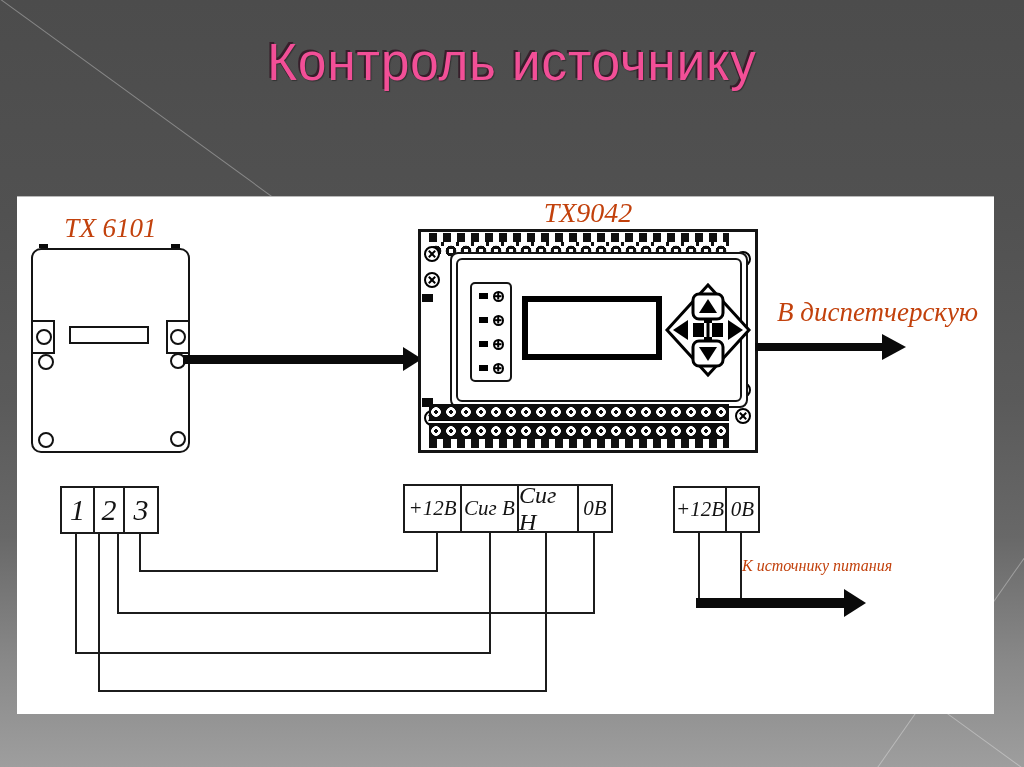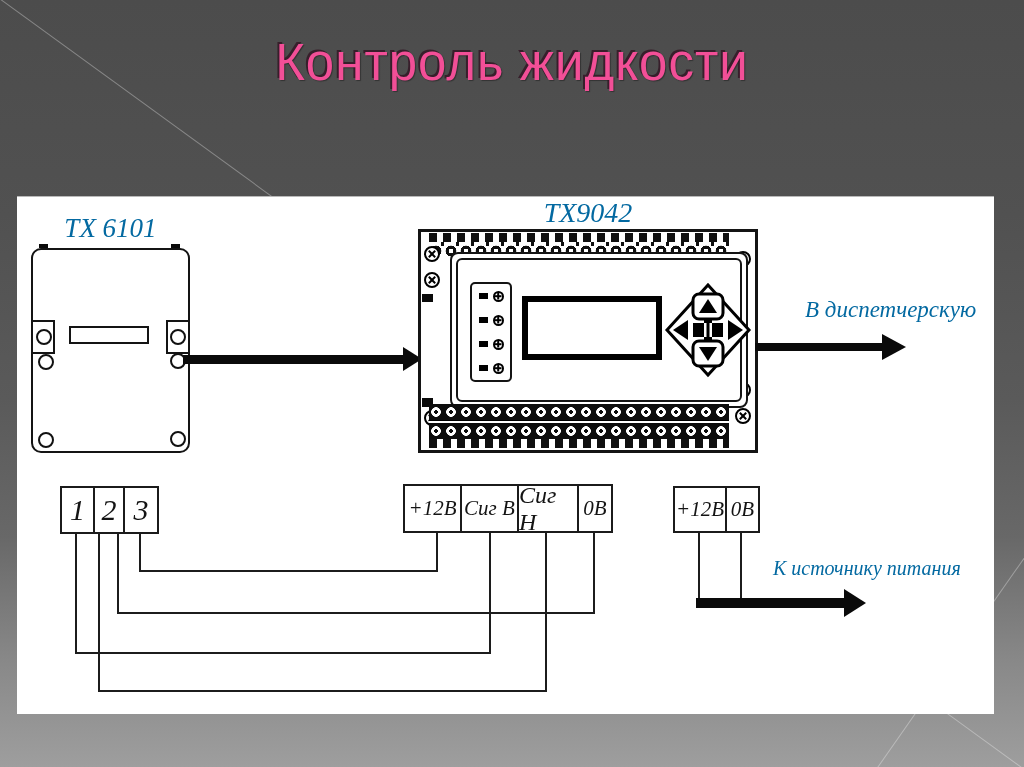--- a/index.html
+++ b/index.html
@@ -7,21 +7,21 @@
          background:linear-gradient(to bottom,#4c4c4c 0%,#515151 28%,#5a5a5a 52%,#686868 70%,#888 86%,#9e9e9e 100%);
          font-family:"Liberation Sans",sans-serif;}
   .abs{position:absolute;}
   .bg-line{position:absolute;height:1px;background:rgba(255,255,255,.32);transform-origin:0 0;z-index:1;}
   
   .title{left:0;top:30px;width:1024px;text-align:center;z-index:3;
          color:#f24f97;font-size:51px;line-height:66px;font-weight:400;letter-spacing:1px;
          text-shadow:-2px -2px 0 rgba(52,24,38,.85),1px 1px 1px rgba(0,0,0,.35);}
   
   .panel{left:17px;top:196px;width:977px;height:517px;background:#fff;z-index:2;border-top:1px solid #b9b9b9;}
-  .lbl{position:absolute;font-family:"Liberation Serif",serif;font-style:italic;color:#0369a1;white-space:nowrap;}
+  .lbl{position:absolute;font-family:"Liberation Serif",serif;font-style:italic;color:#c2410c;white-space:nowrap;}
   .box{position:absolute;background:#fff;border:2px solid #141414;}
   .hole{position:absolute;width:12px;height:12px;border:2px solid #111;border-radius:50%;background:#fff;}
   .screw{position:absolute;width:12px;height:12px;border:2px solid #000;border-radius:50%;background:#fff;}
   .screw::before,.screw::after{content:"";position:absolute;left:50%;top:50%;background:#000;}
   .screw::before{width:9px;height:2px;transform:translate(-50%,-50%) rotate(45deg);}
   .screw::after{width:2px;height:9px;transform:translate(-50%,-50%) rotate(45deg);}
   .clip{position:absolute;background:#0a0a0a;}
   .wire{position:absolute;background:#1c1c1c;}
   .arrow-body{position:absolute;background:#0a0a0a;}
   .arrow-head{position:absolute;width:0;height:0;border-style:solid;border-color:transparent;}
@@ -49,21 +49,21 @@
 </head>
 <body>
 
 <div class="slide">
 
   <div class="bg-line" style="left:-6px;top:-6px;width:520px;transform:rotate(36deg);"></div>
   <div class="bg-line" style="left:1034px;top:545px;width:280px;transform:rotate(125deg);"></div>
   <div class="bg-line" style="left:946px;top:712px;width:120px;transform:rotate(36deg);"></div>
 
   <div class="abs title">
-    <div>Контроль жидкости</div>
+    <div>Контроль источнику</div>
   </div>
 
   <div class="abs panel">
 
     <div class="lbl" style="left:14px;top:16px;width:159px;text-align:center;font-size:27px;">ТХ 6101</div>
     <div class="clip" style="left:22px;top:47px;width:9px;height:4px;"></div>
     <div class="clip" style="left:154px;top:47px;width:9px;height:4px;"></div>
     <div class="box" style="left:14px;top:51px;width:155px;height:201px;border-radius:10px;">
       <div class="box" style="left:36px;top:76px;width:76px;height:14px;"></div>
       <div class="box" style="left:-2px;top:70px;width:20px;height:30px;"></div>
@@ -135,21 +135,21 @@
           </svg>
         </div>
       </div>
 
       <div class="abs brow" style="left:8px;top:172px;width:300px;height:16px;"></div>
       <div class="abs" style="left:8px;top:188px;width:300px;height:3px;background:#fff;border-top:1px solid #000;border-bottom:1px solid #000;"></div>
       <div class="abs brow" style="left:8px;top:191px;width:300px;height:16px;"></div>
       <div class="abs teeth" style="left:8px;top:207px;width:300px;height:9px;"></div>
     </div>
 
-    <div class="lbl" style="left:788px;top:100px;font-size:23px;">В диспетчерскую</div>
+    <div class="lbl" style="left:760px;top:100px;font-size:27px;">В диспетчерскую</div>
     <div class="arrow-body" style="left:738px;top:146px;width:127px;height:8px;"></div>
     <div class="arrow-head" style="left:865px;top:137px;border-width:13px 0 13px 24px;border-left-color:#0a0a0a;"></div>
 
     <div class="wire" style="left:58px;top:337px;width:2px;height:120px;"></div>
     <div class="wire" style="left:58px;top:455px;width:416px;height:2px;"></div>
     <div class="wire" style="left:472px;top:336px;width:2px;height:121px;"></div>
 
     <div class="wire" style="left:81px;top:337px;width:2px;height:158px;"></div>
     <div class="wire" style="left:81px;top:493px;width:449px;height:2px;"></div>
     <div class="wire" style="left:528px;top:336px;width:2px;height:159px;"></div>
@@ -176,18 +176,18 @@
       <div class="cell" style="width:55px;font-size:21px;">Сиг В</div>
       <div class="cell" style="width:58px;font-size:24px;">Сиг Н</div>
       <div class="cell" style="width:32px;font-size:21px;">0В</div>
     </div>
 
     <div class="tblock" style="left:656px;top:289px;height:43px;">
       <div class="cell" style="width:50px;font-size:21px;">+12В</div>
       <div class="cell" style="width:31px;font-size:21px;">0В</div>
     </div>
 
-    <div class="lbl" style="left:756px;top:360px;font-size:20px;">К источнику питания</div>
+    <div class="lbl" style="left:725px;top:360px;font-size:16px;">К источнику питания</div>
     <div class="arrow-body" style="left:679px;top:401px;width:148px;height:10px;"></div>
     <div class="arrow-head" style="left:827px;top:392px;border-width:14px 0 14px 22px;border-left-color:#0a0a0a;"></div>
 
   </div>
 </div>
 
 </body></html>

